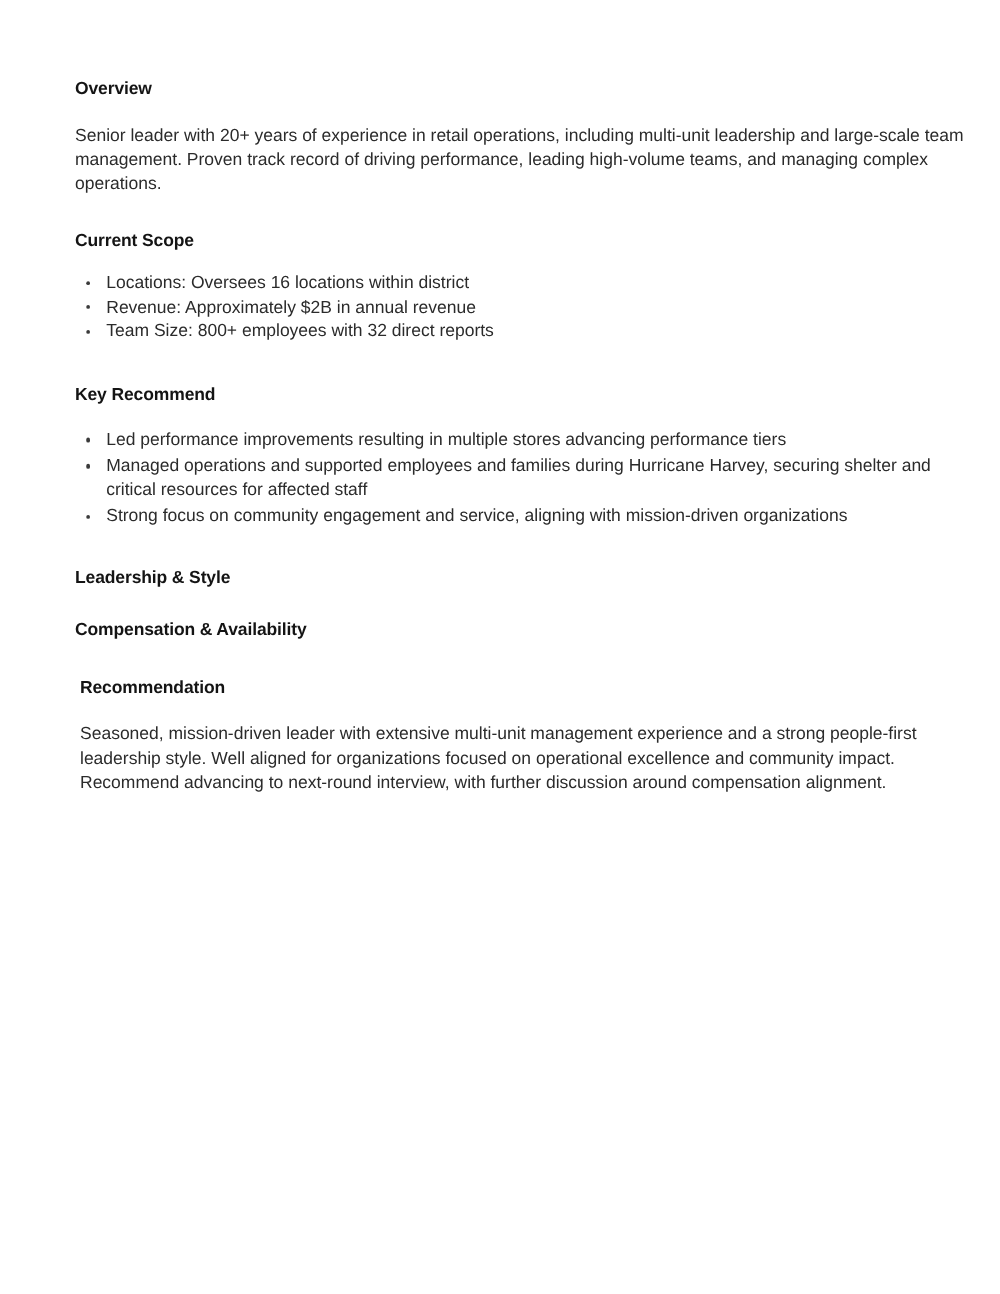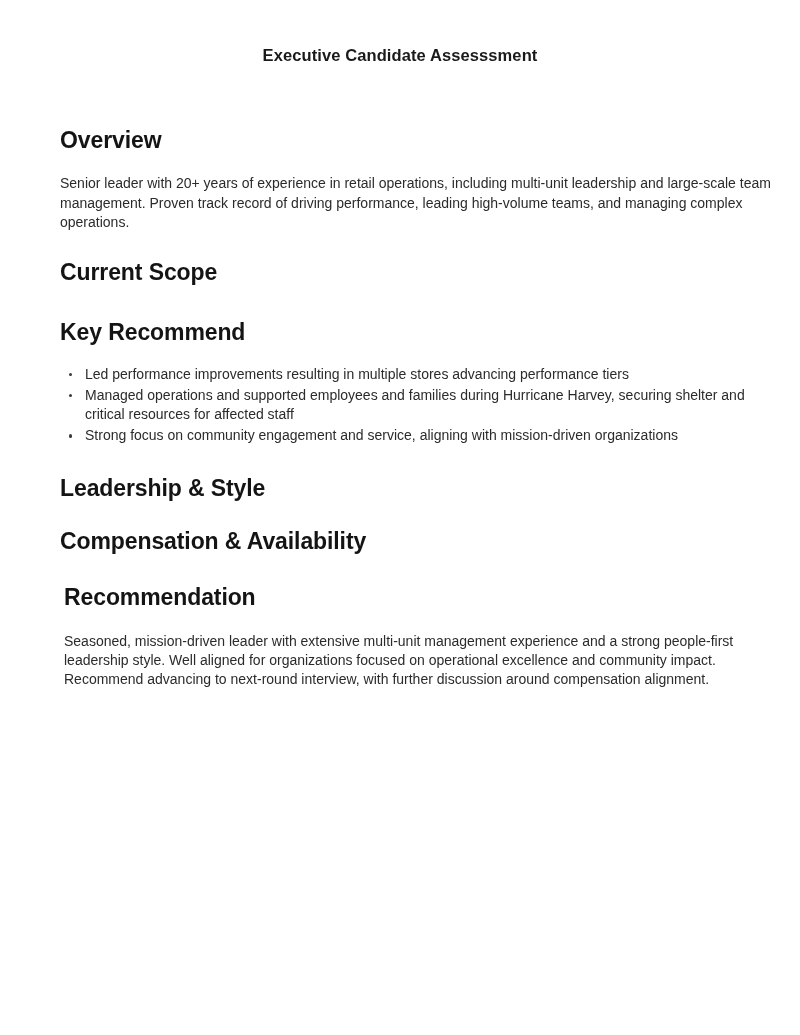--- a/index.html
+++ b/index.html
@@ -39,21 +39,21 @@
     margin-top: 62px;
     padding-left: 60px;
     padding-right: 20px;
   }
 
   .section {
     margin: 0;
   }
 
   .section-heading {
-    font-size: 23px;
+    font-size: 14px;
     font-weight: bold;
     color: #141414;
     letter-spacing: -0.1px;
     line-height: 1.18;
     margin: 0;
   }
 
   .section.gap-overview       { margin-top: 0px; }
   .section.gap-scope          { margin-top: 27px; }
   .section.gap-highlights     { margin-top: 33px; }
@@ -113,31 +113,35 @@
     font-weight: bold;
     color: #1c1c1c;
     letter-spacing: 0.1px;
   }
 </style>
 </head>
 <body>
 
 <div class="page">
 
-  <h1 class="doc-title">Executive Candidate Assesssment</h1>
 
   <div class="content">
 
     <section class="section gap-overview">
       <h2 class="section-heading">Overview</h2>
       <p class="section-body">Senior leader with 20+ years of experience in retail operations, including multi-unit leadership and large-scale team management. Proven track record of driving performance, leading high-volume teams, and managing complex operations.</p>
     </section>
 
     <section class="section gap-scope">
       <h2 class="section-heading">Current Scope</h2>
+      <ul class="bullet-list tight">
+        <li>Locations: Oversees 16 locations within district</li>
+        <li>Revenue: Approximately $2B in annual revenue</li>
+        <li>Team Size: 800+ employees with 32 direct reports</li>
+      </ul>
     </section>
 
     <section class="section gap-highlights">
       <h2 class="section-heading">Key Recommend</h2>
       <ul class="bullet-list loose">
         <li>Led performance improvements resulting in multiple stores advancing performance tiers</li>
         <li>Managed operations and supported employees and families during Hurricane Harvey, securing shelter and critical resources for affected staff</li>
         <li>Strong focus on community engagement and service, aligning with mission-driven organizations</li>
       </ul>
     </section>

